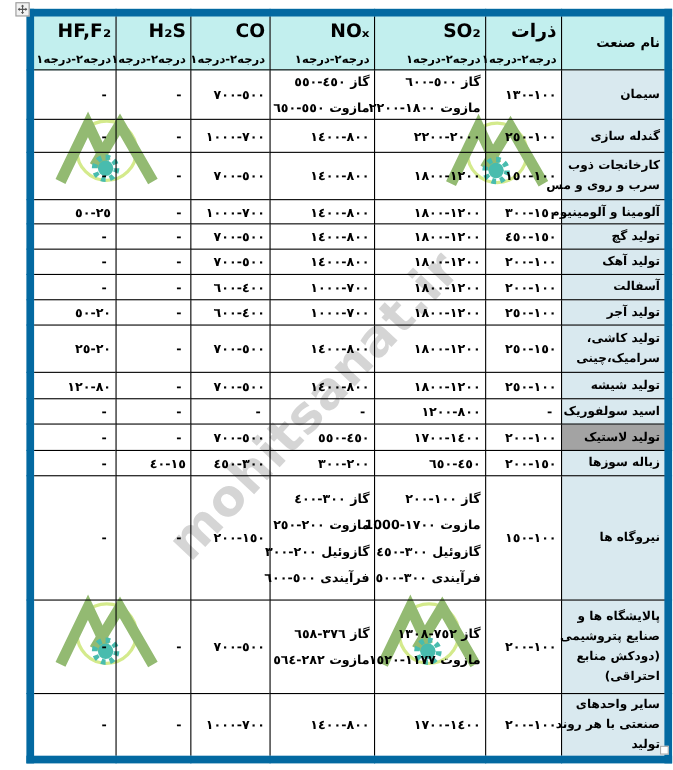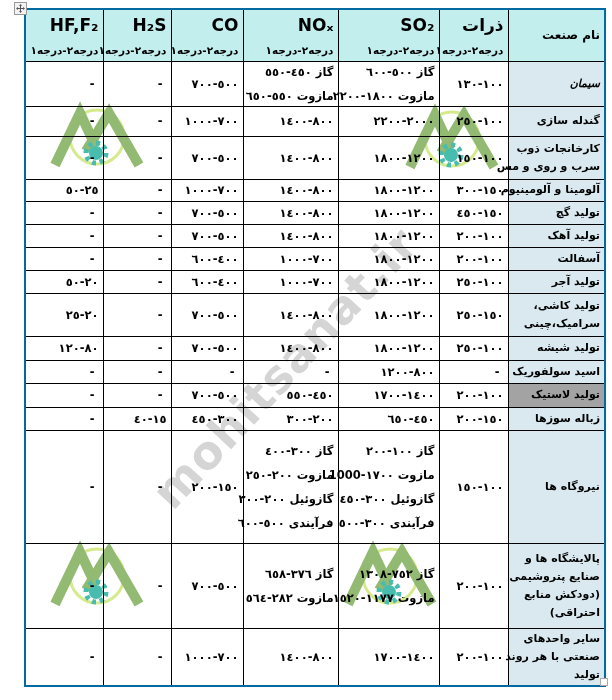--- a/index.html
+++ b/index.html
@@ -18,21 +18,21 @@
   
   .move-handle { position:absolute; left:14px; top:2px; width:13px; height:13px;
     border:1px solid #9a9a9a; background:#f2f2f2; z-index:3;
     display:flex; align-items:center; justify-content:center; cursor:move; }
   .resize-handle { position:absolute; left:600px; top:678px; width:8px; height:8px;
     border:1px solid #aaaaaa; background:#fff; z-index:3; cursor:nwse-resize; }
 
   
   table.std { position:absolute; left:24px; top:8px; width:580px; z-index:1;
     border-collapse:collapse; direction:rtl; table-layout:fixed;
-    border:2px solid #0369a1; background:transparent; }
+    border:7px solid #0369a1; background:transparent; }
   table.std th, table.std td { border:1px solid #000; vertical-align:middle;
     padding:1px 4px; background:transparent; }
 
   thead th { height:52px; }
   .hwrap { display:flex; flex-direction:column; justify-content:center;
     align-items:flex-start; gap:9px; height:100%; }
   .hwrap.center { justify-content:center; }
   .hformula { font-size:17px; }
   .hgrade { font-size:10.5px; }
   .hname { font-size:12px; }
@@ -140,21 +140,21 @@
           <th style="width: 78px; background: rgb(194, 239, 238);">
             <div class="hwrap">
               <bdi dir="ltr" class="hformula">HF,F₂</bdi>
               <span class="hgrade">درجه٢-درجه١</span>
             </div>
           </th>
         </tr>
       </thead>
     <tbody>
         <tr style="height: 45px;">
-          <td class="namecell" style="background: rgb(217, 233, 239); font-style: italic;">
+          <td class="namecell" style="background: rgb(217, 233, 239);">
             <div class="nline">سیمان</div>
           </td>
           <td class="valcell">
             <div class="vwrap">
               <bdi dir="ltr" class="vnum">١٠٠-١٣٠</bdi>
             </div>
           </td>
           <td class="valcell">
             <div class="vwrap vlines">
               <div class="vline"><span>گاز</span>&nbsp;<bdi dir="ltr" class="vnum">٥٠٠-٦٠٠</bdi></div>

